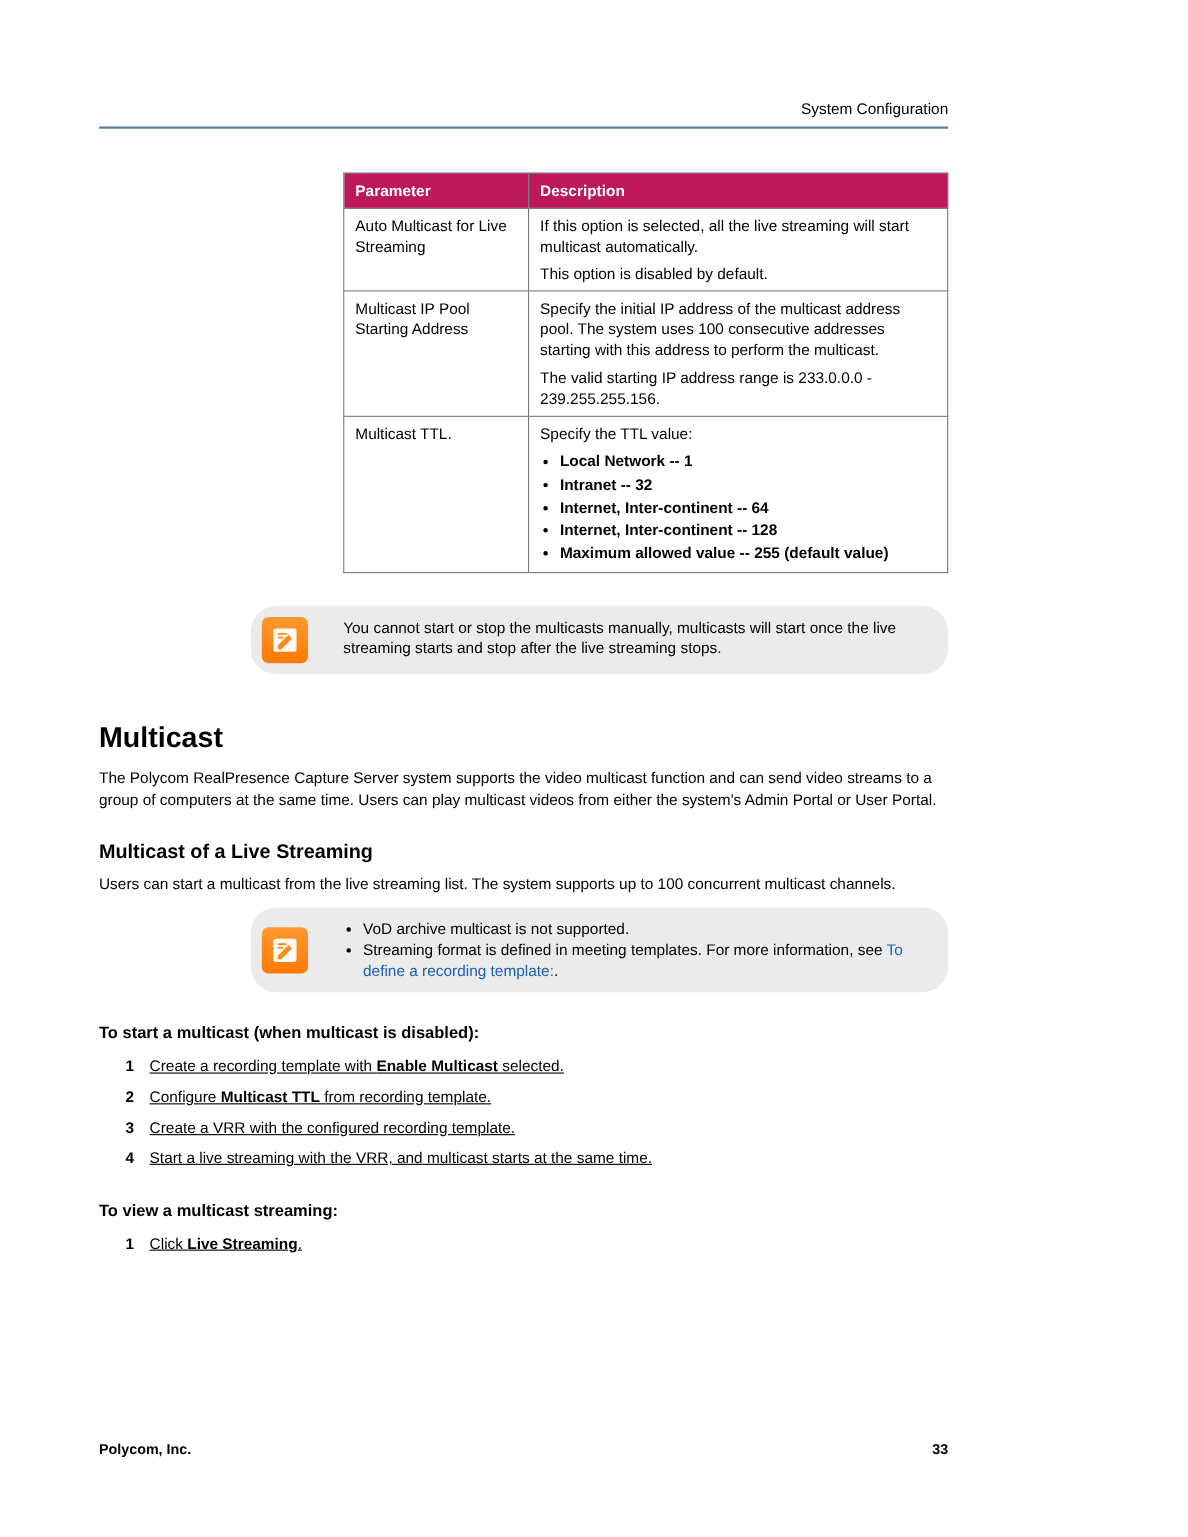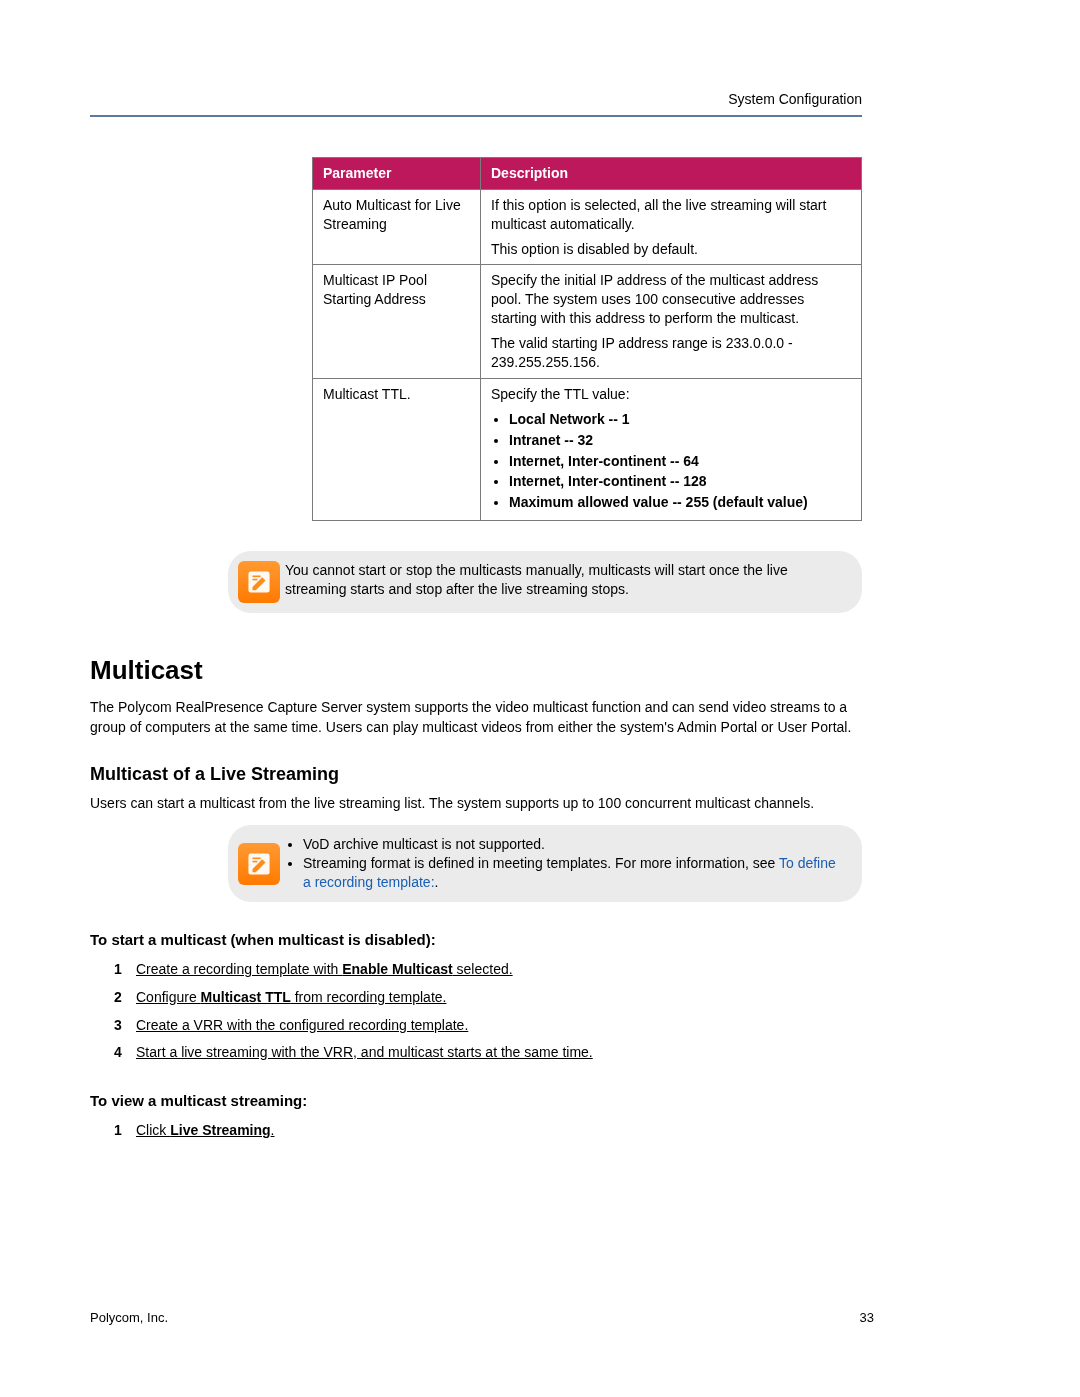--- a/index.html
+++ b/index.html
@@ -54,21 +54,21 @@
   .desc-block { margin-bottom: 6px; }
   .desc-list {
     margin: 0;
     padding: 0 0 0 18px;
     list-style: disc;
   }
   .desc-list li { font-weight: bold; margin: 2px 0; }
   .note-box {
     display: flex;
     align-items: flex-start;
-    gap: 5px;
+    gap: 32px;
     background: #ebebeb;
     padding: 10px 16px 10px 10px;
     margin: 30px 0 0 0;
     box-sizing: border-box;
     border-radius: 23px;
   }
   .note-box.left-pad {
     margin-left: 138px;
     width: calc(100% - 138px);
   }
@@ -135,25 +135,26 @@
     left: 0;
     font-weight: bold;
   }
   .link {
     color: #1a5eb3;
     text-decoration: none;
   }
   .footer {
     position: absolute;
     left: 90px;
-    right: 78px;
+    right: 90px;
     bottom: 70px;
     display: flex;
     justify-content: space-between;
     font-size: 13px;
+    font-weight: bold;
   }
   .bold { font-weight: bold; }
   .note-indent {
     margin-left: 138px;
     width: calc(100% - 138px);
     align-items: center;
   }
 </style>
 </head>
 <body>

